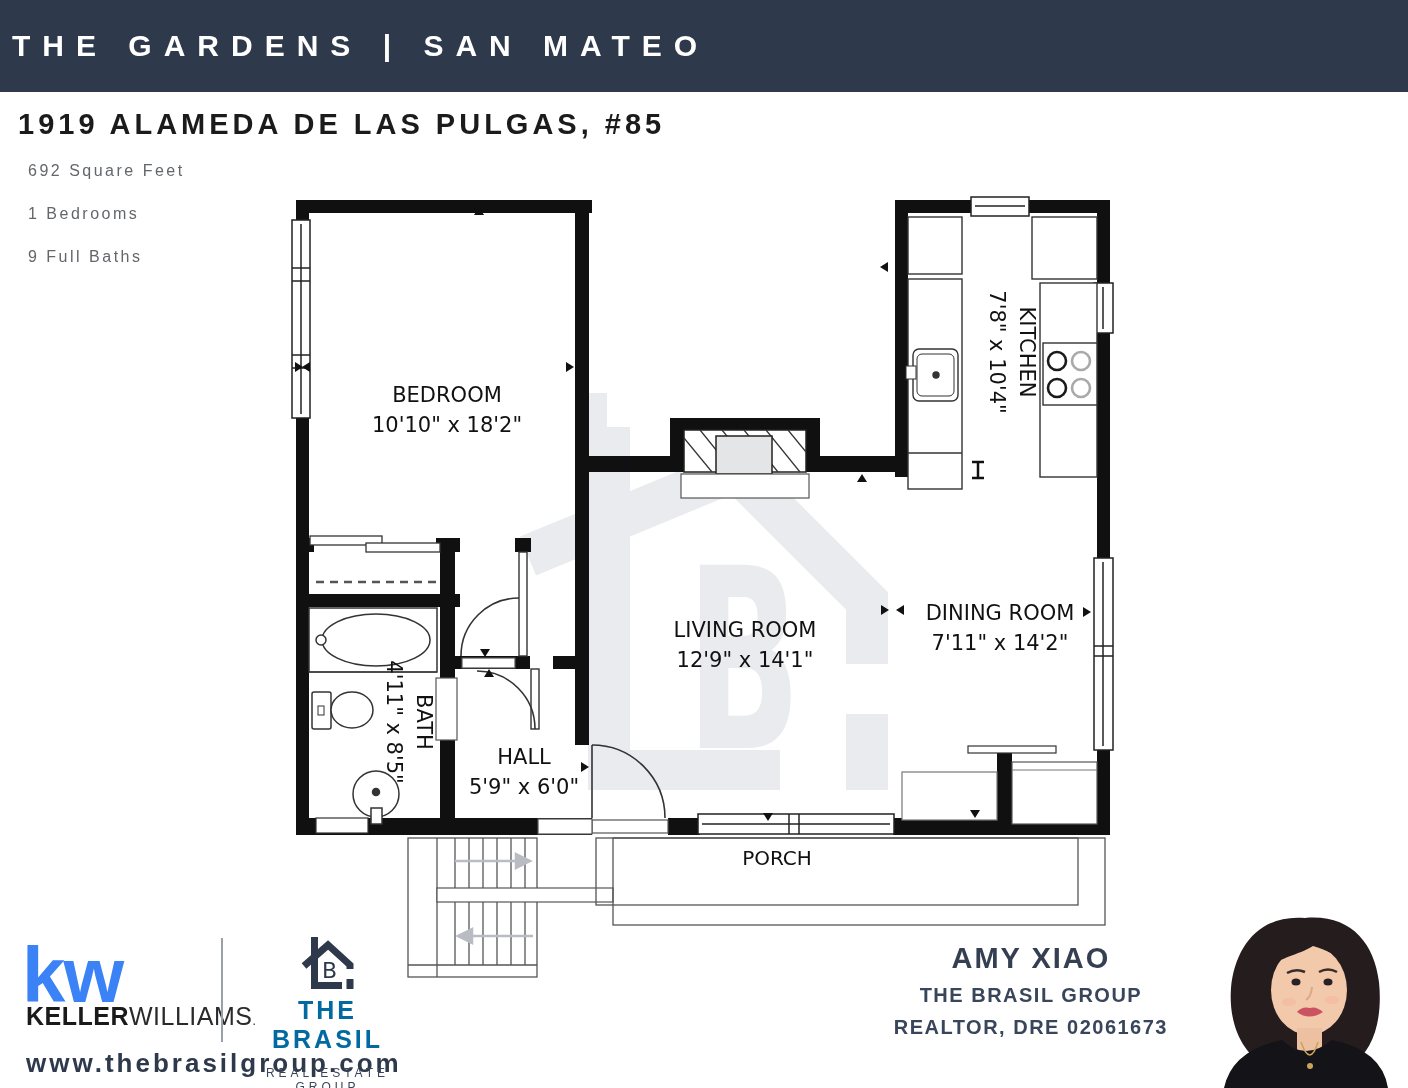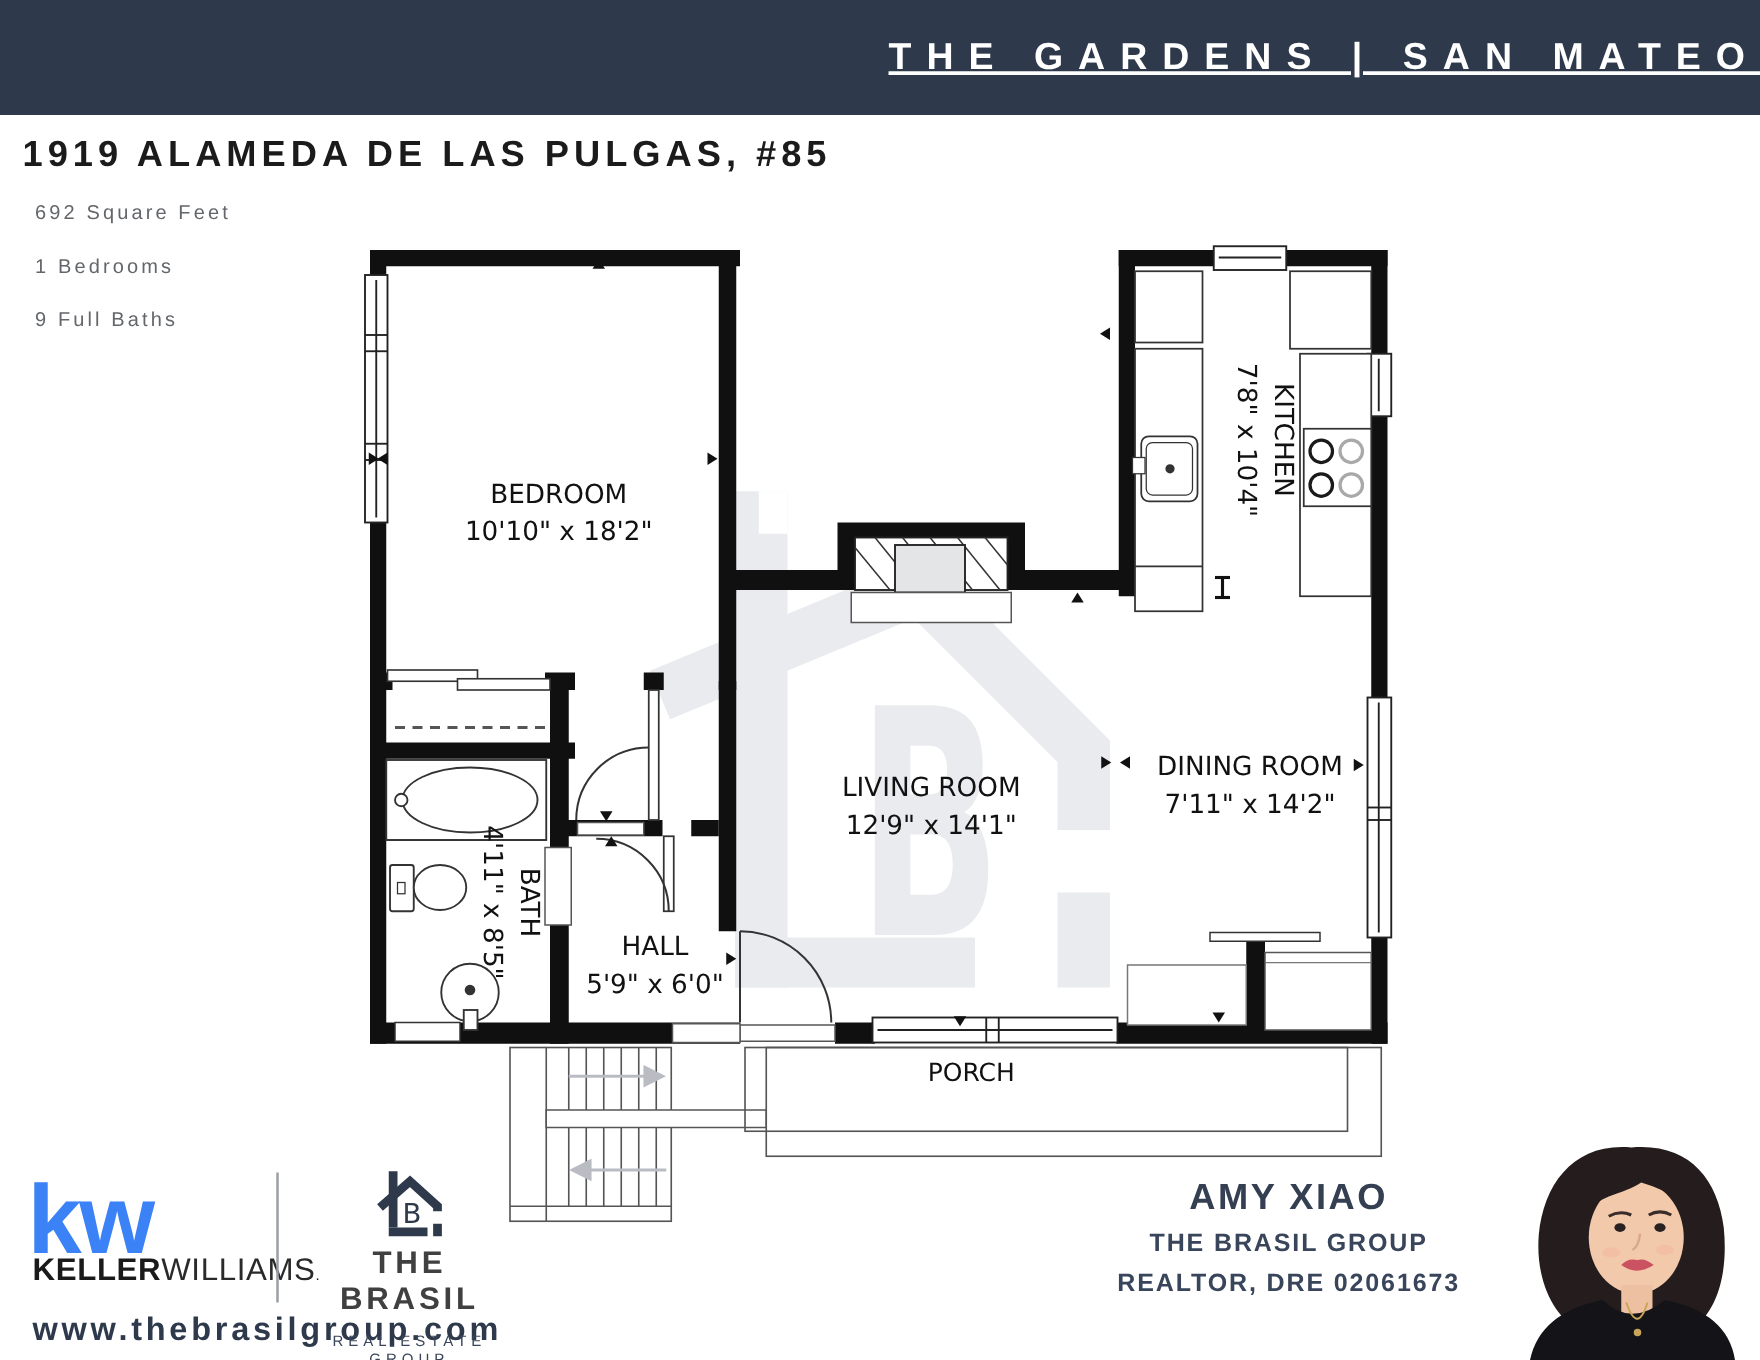--- a/index.html
+++ b/index.html
@@ -3,40 +3,40 @@
 <meta charset="utf-8">
 <style>
   * { margin:0; padding:0; box-sizing:border-box; }
   body { width:1408px; height:1088px; background:#ffffff; position:relative;
          font-family:"Liberation Sans", sans-serif; overflow:hidden; }
   .abs { position:absolute; }
 
   
   .banner { left:0; top:0; width:1408px; height:92px; background:#2E3A4C; }
   .banner h1 { color:#ffffff; font-size:30px; font-weight:bold; letter-spacing:12px;
-               text-align:right; line-height:92px; text-indent:12px;text-decoration:underline; }
+               text-align:left; line-height:92px; text-indent:12px; }
 
   
   .address { left:18px; top:108px; font-size:29px; font-weight:bold; color:#1b1b1b; letter-spacing:4px; }
   .fact { left:28px; font-size:16px; color:#63666a; letter-spacing:2.5px; }
 
   
   .room-label { position:absolute; text-align:center; color:#111; font-family:"DejaVu Sans", sans-serif;
                 font-size:21px; line-height:30px; white-space:nowrap; transform:translate(-50%,-50%); }
   .room-label.rot { transform:translate(-50%,-50%) rotate(90deg); }
 
   
   .kw-mark { left:22px; top:930px; font-size:78px; font-weight:bold; color:#3b82f6; letter-spacing:-2px; }
   .kw-name { left:26px; top:1002px; font-size:25px; color:#1a1a1a; letter-spacing:0.5px; }
   .kw-name .b { font-weight:bold; } .kw-name .l { font-weight:normal; color:#2a2a2a; }
   .kw-name .tm { font-size:12px; }
   .site-url { left:26px; top:1048px; font-size:26px; font-weight:bold; color:#2E3A4C; letter-spacing:3px; }
   .vdivider { left:221px; top:938px; width:2px; height:104px; background:#9aa0a6; }
   .brasil-text { left:240px; top:996px; width:175px; text-align:center; }
-  .brasil-text .t1 { font-size:25px; font-weight:bold; color:#404040; letter-spacing:3px; }
+  .brasil-text .t1 { font-size:25px; font-weight:bold; color:#0369a1; letter-spacing:3px; }
   .brasil-text .t2 { font-size:12px; color:#39455a; letter-spacing:4px; margin-top:12px; }
   .agent { right:240px; top:942px; text-align:center; color:#39455A; }
   .agent .name { font-size:29px; font-weight:bold; letter-spacing:2px; color:#343F51; }
   .agent .line { font-size:20px; font-weight:bold; letter-spacing:1.5px; margin-top:9px; }
   .photo { left:1202px; top:902px; width:206px; height:186px; }
 </style>
 </head>
 <body>
 
 <div class="abs banner">

